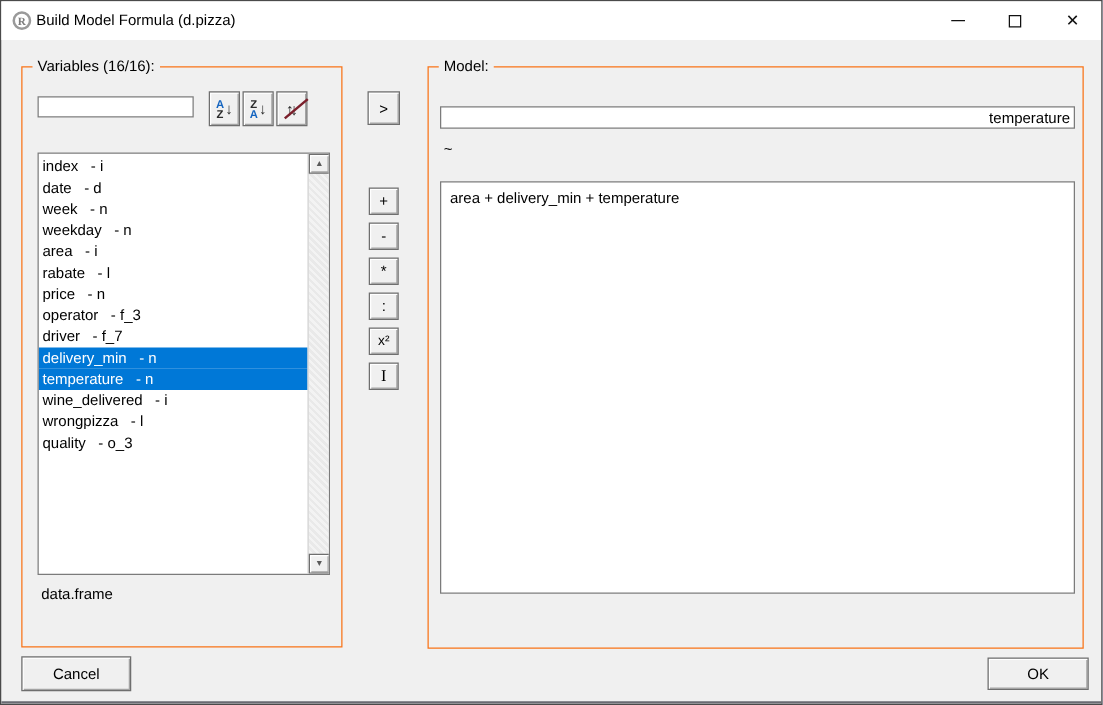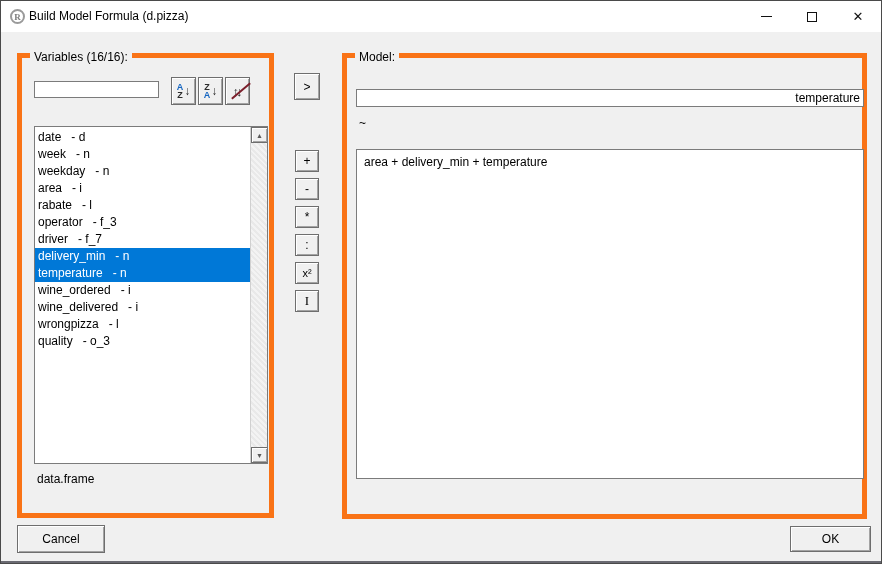--- a/index.html
+++ b/index.html
@@ -23,21 +23,21 @@
     font:bold 9px "Liberation Serif","DejaVu Serif",serif; color:#7d7d7d; background:#fff;
   }
   .title-text { position:absolute; left:28px; top:0; line-height:31px; font-size:12px; color:#000; }
   .win-controls { position:absolute; right:0; top:0; height:31px; display:flex; }
   .win-btn { width:46px; height:31px; display:flex; align-items:center; justify-content:center; color:#111; }
   .glyph-min { width:11px; height:1px; background:#111; display:block; }
   .glyph-max { width:10px; height:10px; border:1px solid #111; display:block; }
   .glyph-close { font-size:13px; line-height:13px; }
 
   
-  .groupbox { position:absolute; border:5px solid #f97316; }
+  .groupbox { position:absolute; border:1px solid #f97316; }
   .groupbox-label {
     position:absolute; top:-8px; left:8px; background:#f0f0f0; padding:0 4px; font-size:12px;
   }
 
   .gb-vars  { left:16px; top:52px;  width:257px; height:465px; }
   .gb-model { left:341px; top:52px; width:525px; height:466px; }
 
   
   .sunken { background:#ffffff; border:1px solid #7b7b7b; }
   .filter-input {
@@ -149,30 +149,31 @@
 
     <button class="btn3d sort-btn b3">
       <span class="strike-wrap">
         <span>↑↓</span>
         <span class="strike-line"></span>
       </span>
     </button>
 
     <div class="listbox sunken">
       <div class="lb-items">
+        <div class="lb-item">index   - i</div>
         <div class="lb-item">date   - d</div>
         <div class="lb-item">week   - n</div>
         <div class="lb-item">weekday   - n</div>
         <div class="lb-item">area   - i</div>
         <div class="lb-item">rabate   - l</div>
+        <div class="lb-item">price   - n</div>
         <div class="lb-item">operator   - f_3</div>
         <div class="lb-item">driver   - f_7</div>
         <div class="lb-item selected">delivery_min   - n</div>
         <div class="lb-item selected">temperature   - n</div>
-        <div class="lb-item">wine_ordered   - i</div>
         <div class="lb-item">wine_delivered   - i</div>
         <div class="lb-item">wrongpizza   - l</div>
         <div class="lb-item">quality   - o_3</div>
       </div>
       <div class="scrollbar">
         <button class="btn3d sb-btn sb-up">
           <span>▲</span>
         </button>
         <button class="btn3d sb-btn sb-down">
           <span>▼</span>

